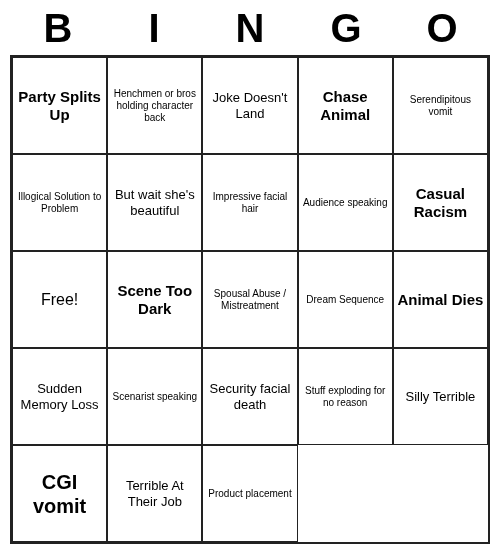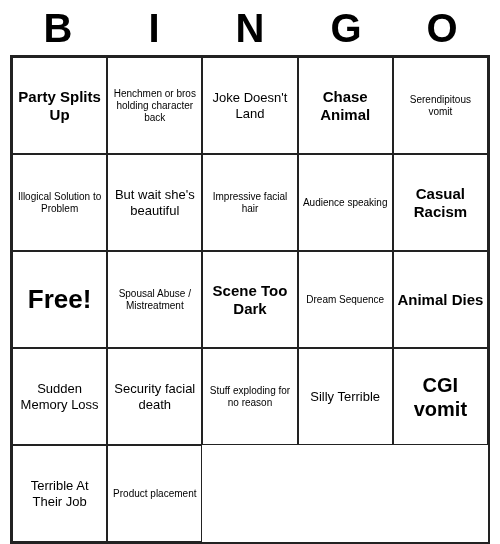--- a/index.html
+++ b/index.html
@@ -51,22 +51,22 @@
     }
     .cell-medium {
       font-size: 13px;
       font-weight: normal;
     }
     .cell-small {
       font-size: 10px;
       font-weight: normal;
     }
     .cell-free {
-      font-size: 26px;
-      font-weight: bold;
+      font-size: 16px;
+      font-weight: normal;
     }
     .cell-cgi {
       font-size: 20px;
       font-weight: bold;
     }
   </style>
 </head>
 <body>
 
 <div class="bingo-header">
@@ -82,24 +82,25 @@
     <div class="bingo-cell cell-small">Henchmen or bros holding character back</div>
     <div class="bingo-cell cell-medium">Joke Doesn't Land</div>
     <div class="bingo-cell cell-large">Chase Animal</div>
     <div class="bingo-cell cell-small">Serendipitous vomit</div>
     <div class="bingo-cell cell-small">Illogical Solution to Problem</div>
     <div class="bingo-cell cell-medium">But wait she's beautiful</div>
     <div class="bingo-cell cell-small">Impressive facial hair</div>
     <div class="bingo-cell cell-small">Audience speaking</div>
     <div class="bingo-cell cell-large">Casual Racism</div>
     <div class="bingo-cell cell-free">Free!</div>
+    <div class="bingo-cell cell-large">Scene Too Dark</div>
     <div class="bingo-cell cell-small">Spousal Abuse / Mistreatment</div>
-    <div class="bingo-cell cell-large">Scene Too Dark</div>
     <div class="bingo-cell cell-small">Dream Sequence</div>
     <div class="bingo-cell cell-large">Animal Dies</div>
     <div class="bingo-cell cell-medium">Sudden Memory Loss</div>
+    <div class="bingo-cell cell-small">Scenarist speaking</div>
     <div class="bingo-cell cell-medium">Security facial death</div>
     <div class="bingo-cell cell-small">Stuff exploding for no reason</div>
     <div class="bingo-cell cell-medium">Silly Terrible</div>
     <div class="bingo-cell cell-cgi">CGI vomit</div>
     <div class="bingo-cell cell-medium">Terrible At Their Job</div>
     <div class="bingo-cell cell-small">Product placement</div>
   </div>
 
 </body></html>

